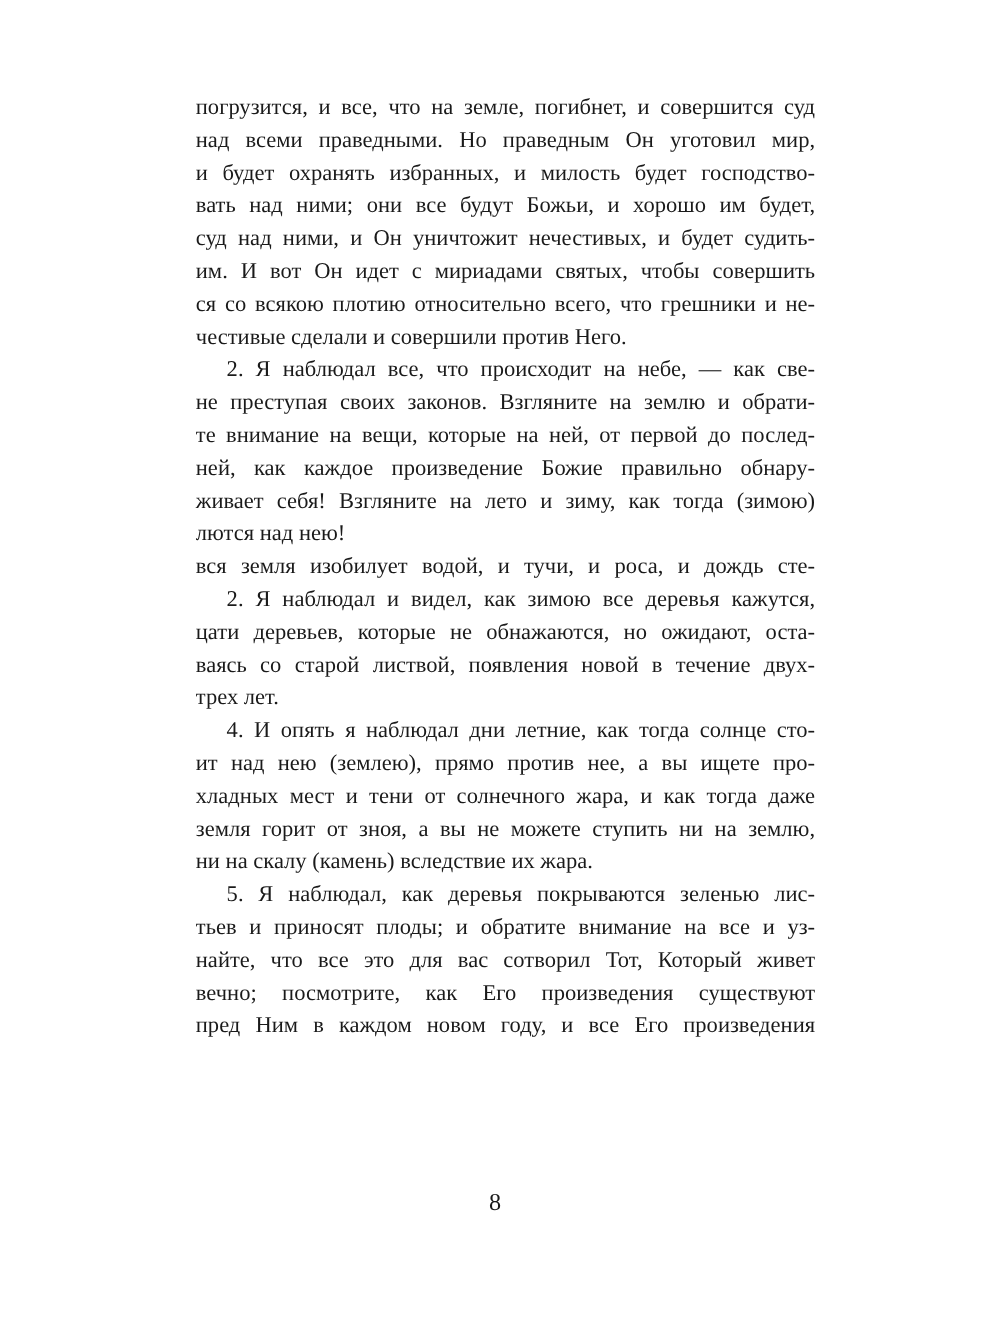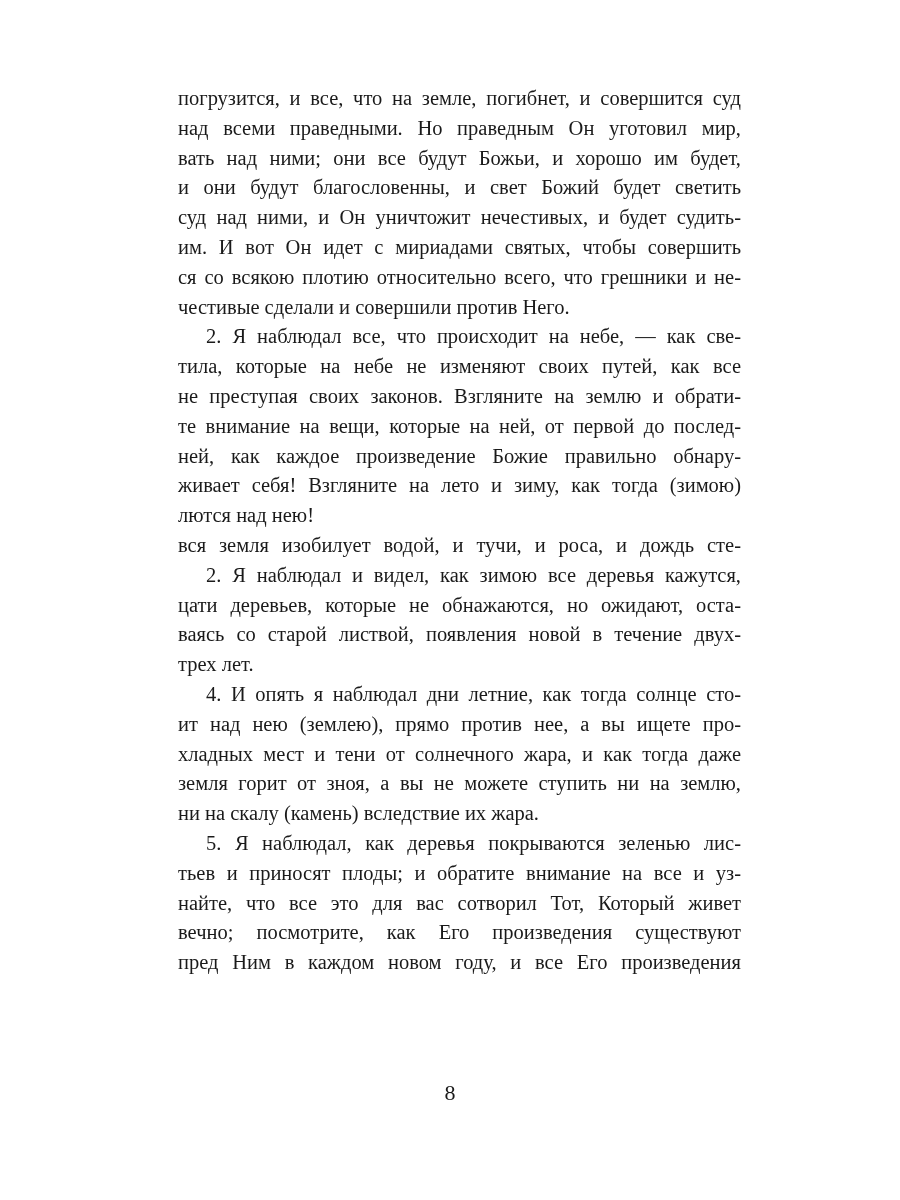--- a/index.html
+++ b/index.html
@@ -54,28 +54,27 @@
       color: #1a1a1a;
     }
   </style>
 </head>
 <body>
 
 <div class="page">
   <div class="text-block" id="text-block">
       <span class="line">погрузится, и все, что на земле, погибнет, и совершится суд</span>
       <span class="line">над всеми праведными. Но праведным Он уготовил мир,</span>
+      <span class="line">и будет охранять избранных, и милость будет господство-</span>
       <span class="line">вать над ними; они все будут Божьи, и хорошо им будет,</span>
-      <span class="line">и они будут благословенны, и свет Божий будет светить</span>
       <span class="line">суд над ними, и Он уничтожит нечестивых, и будет судить-</span>
       <span class="line">им. И вот Он идет с мириадами святых, чтобы совершить</span>
       <span class="line">ся со всякою плотию относительно всего, что грешники и не-</span>
       <span class="line last">честивые сделали и совершили против Него.</span>
       <span class="line indent">2. Я наблюдал все, что происходит на небе, — как све-</span>
-      <span class="line">тила, которые на небе не изменяют своих путей, как все</span>
       <span class="line">не преступая своих законов. Взгляните на землю и обрати-</span>
       <span class="line">те внимание на вещи, которые на ней, от первой до послед-</span>
       <span class="line">ней, как каждое произведение Божие правильно обнару-</span>
       <span class="line">живает себя! Взгляните на лето и зиму, как тогда (зимою)</span>
       <span class="line last">лются над нею!</span>
       <span class="line">вся земля изобилует водой, и тучи, и роса, и дождь сте-</span>
       <span class="line indent">2. Я наблюдал и видел, как зимою все деревья кажутся,</span>
       <span class="line">цати деревьев, которые не обнажаются, но ожидают, оста-</span>
       <span class="line">ваясь со старой листвой, появления новой в течение двух-</span>
       <span class="line last">трех лет.</span>

